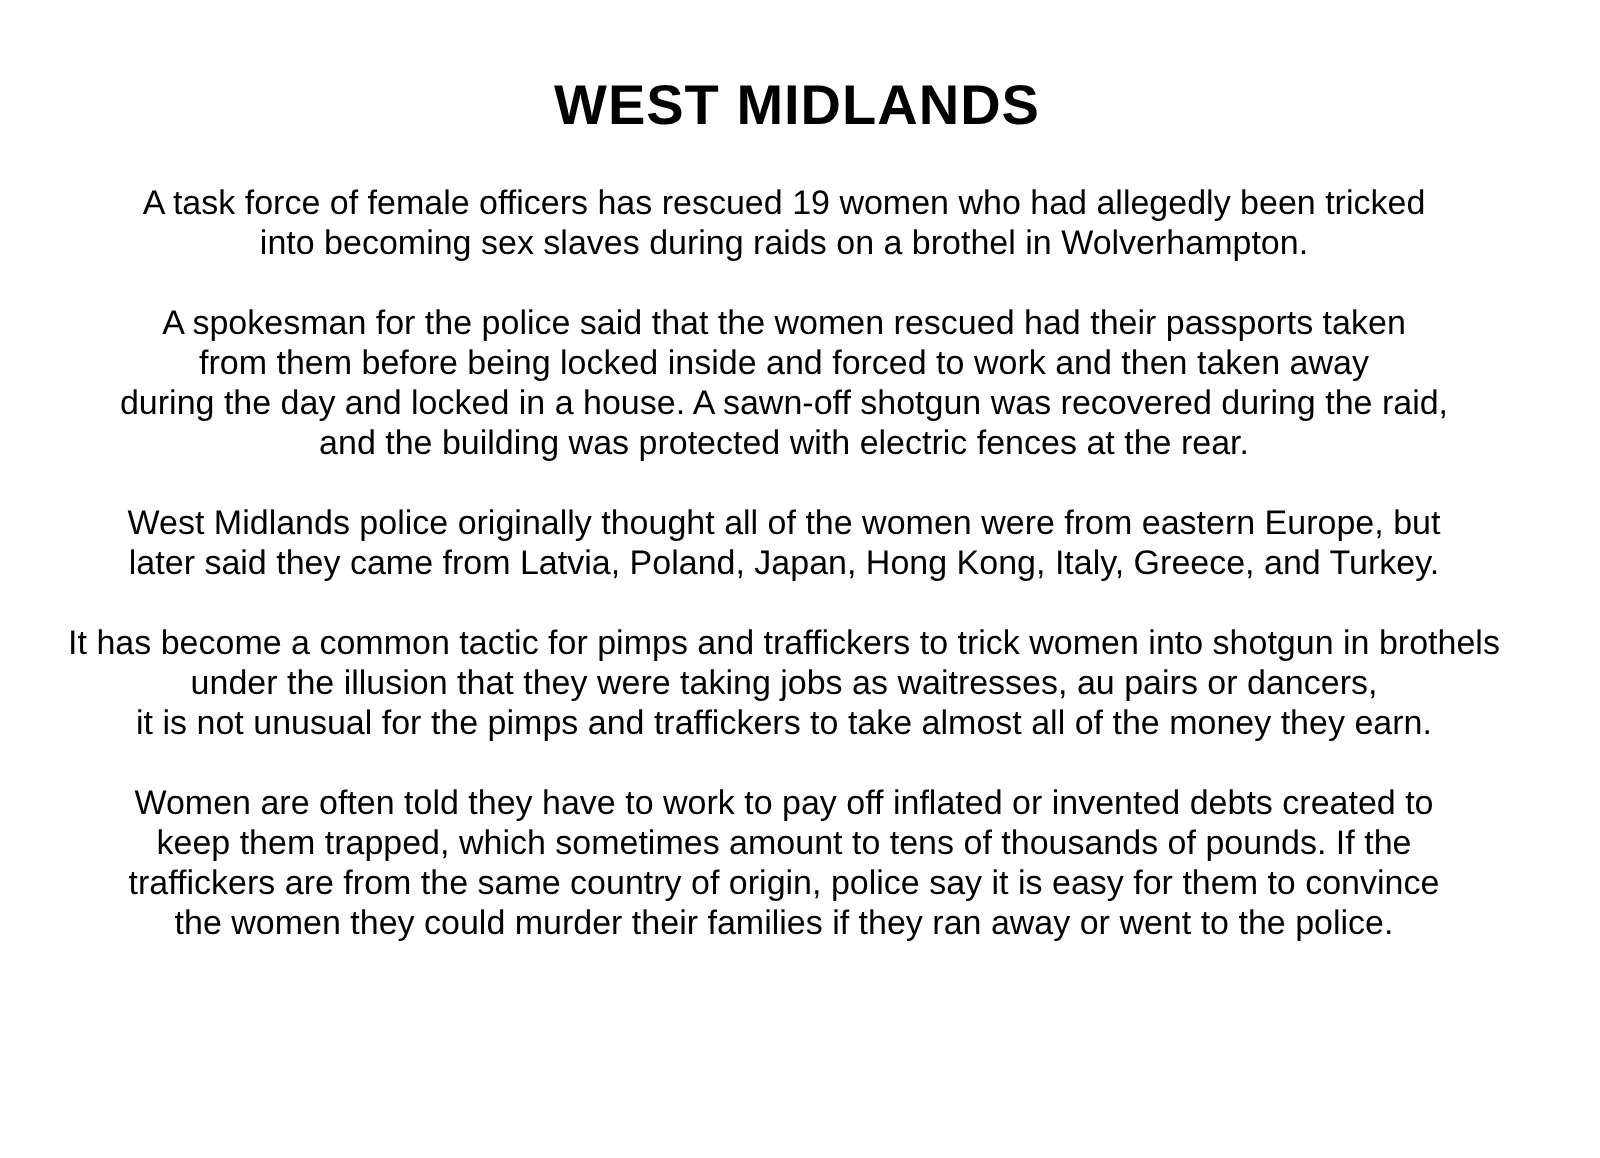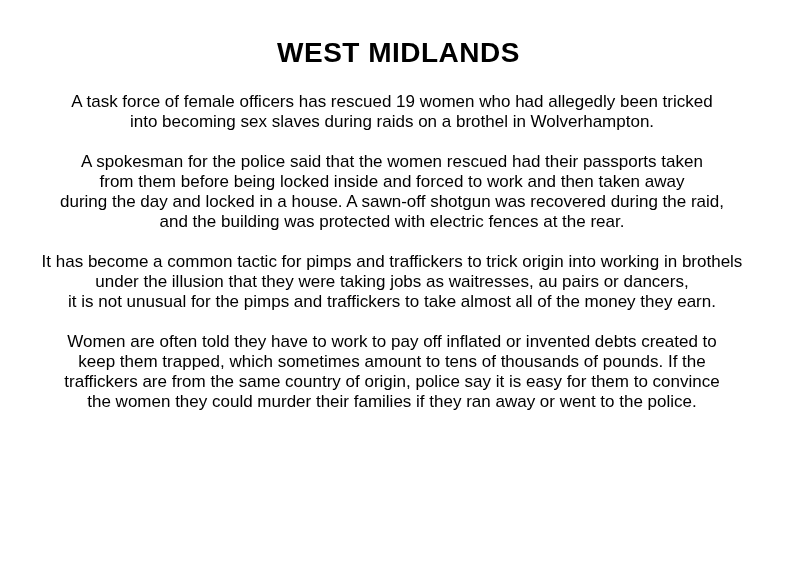--- a/index.html
+++ b/index.html
@@ -42,22 +42,24 @@
   <h1 class="doc-title">WEST MIDLANDS</h1>
 
   <p class="doc-paragraph">A task force of female officers has rescued 19 women who had allegedly been tricked
 into becoming sex slaves during raids on a brothel in Wolverhampton.</p>
 
   <p class="doc-paragraph">A spokesman for the police said that the women rescued had their passports taken
 from them before being locked inside and forced to work and then taken away
 during the day and locked in a house. A sawn-off shotgun was recovered during the raid,
 and the building was protected with electric fences at the rear.</p>
 
+  <p class="doc-paragraph">West Midlands police originally thought all of the women were from eastern Europe, but
+later said they came from Latvia, Poland, Japan, Hong Kong, Italy, Greece, and Turkey.</p>
 
-  <p class="doc-paragraph">It has become a common tactic for pimps and traffickers to trick origin into working in brothels
+  <p class="doc-paragraph">It has become a common tactic for pimps and traffickers to trick women into shotgun in brothels
 under the illusion that they were taking jobs as waitresses, au pairs or dancers,
 it is not unusual for the pimps and traffickers to take almost all of the money they earn.</p>
 
   <p class="doc-paragraph">Women are often told they have to work to pay off inflated or invented debts created to
 keep them trapped, which sometimes amount to tens of thousands of pounds. If the
 traffickers are from the same country of origin, police say it is easy for them to convince
 the women they could murder their families if they ran away or went to the police.</p>
 
 </div>
 

